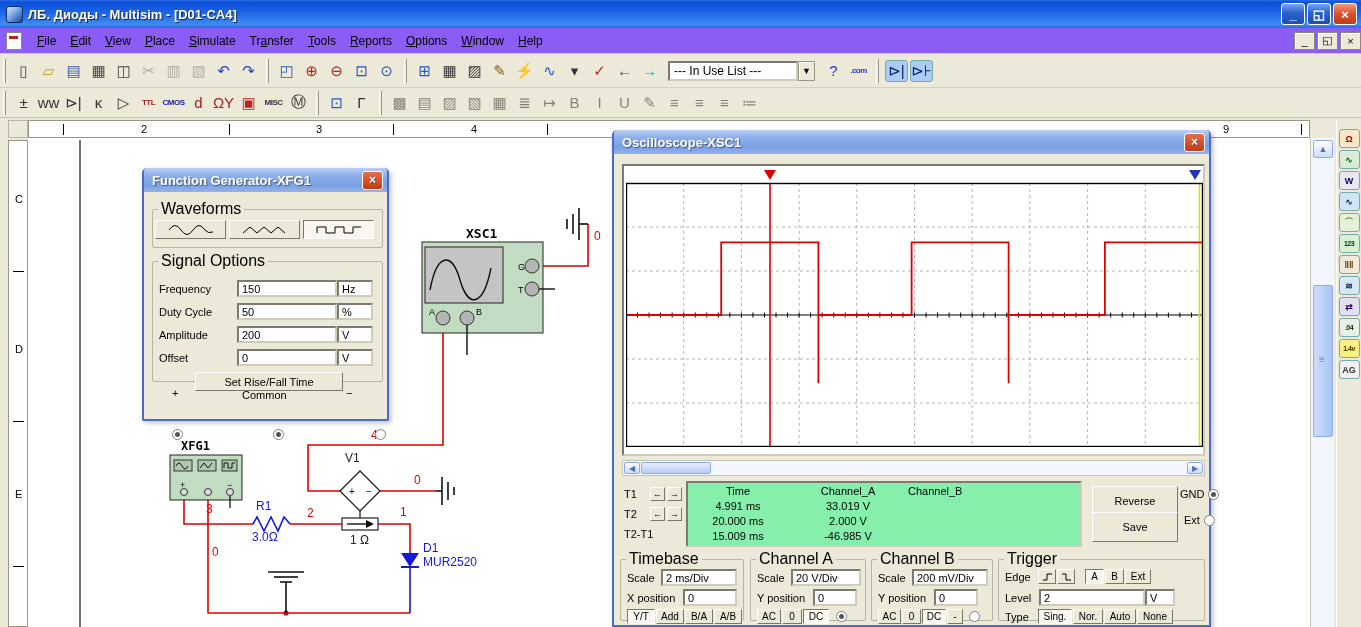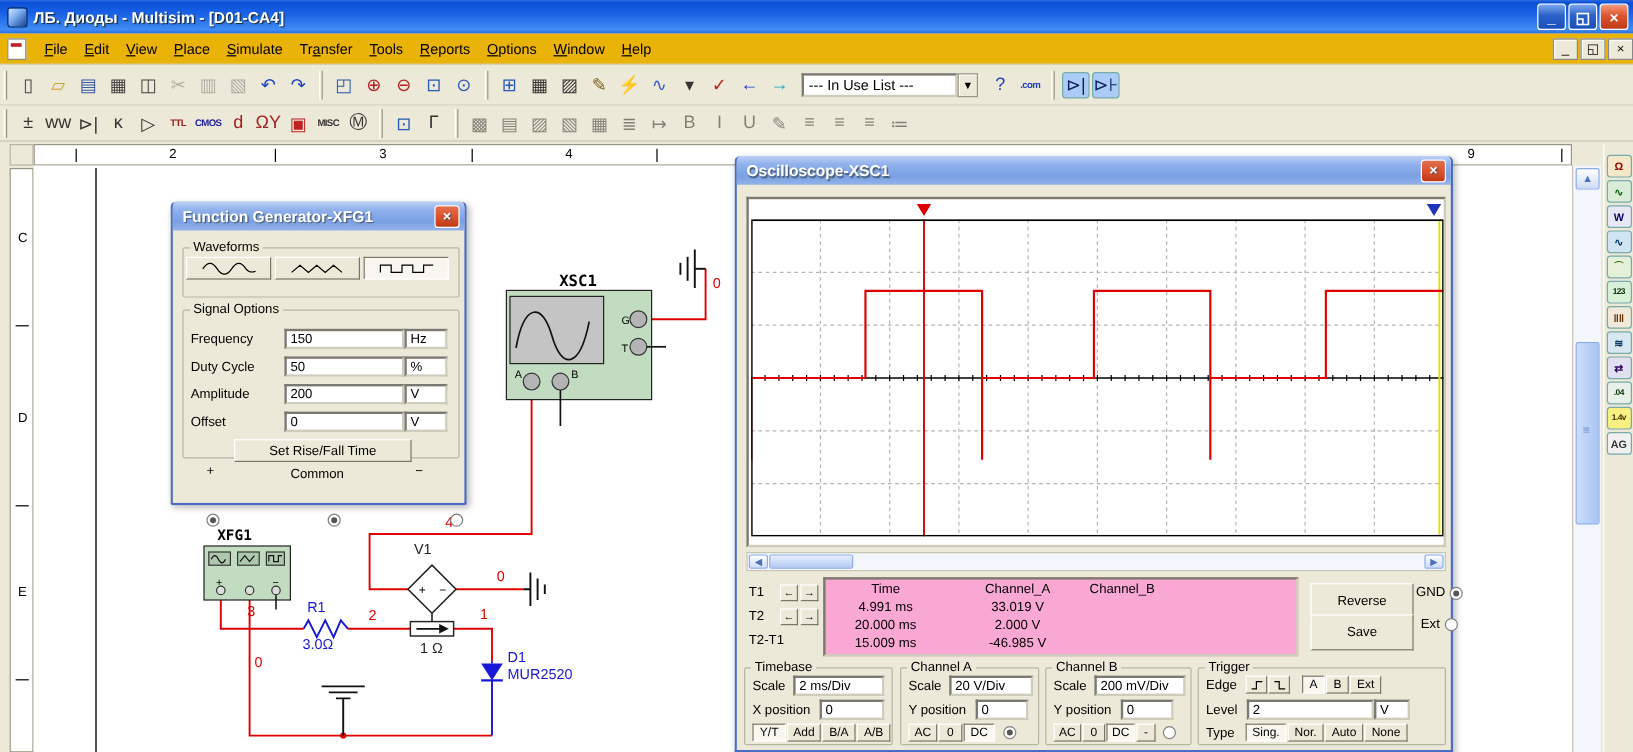--- a/index.html
+++ b/index.html
@@ -13,21 +13,21 @@
     display:flex; align-items:center; padding:0 4px; color:#fff; }
   .app-icon { width:17px; height:17px; margin:0 5px 0 2px; border-radius:3px;
     background:linear-gradient(135deg,#d8e8ff 0%,#7fb0f0 40%,#16408f 100%); border:1px solid #0a2d6b; }
   #titlebar .title { font-size:13px; font-weight:bold; text-shadow:1px 1px 1px #123; flex:1; }
   .cap-btn { width:24px; height:22px; margin-left:2px; border-radius:3px; color:#fff; font-size:13px; font-weight:bold;
     display:flex; align-items:center; justify-content:center; border:1px solid #fff;
     background:linear-gradient(180deg,#7aa4ef,#2a62c8 45%,#1b4fb8); }
   .cap-btn.close { background:linear-gradient(180deg,#f09a7c,#dd5530 45%,#c03a16); }
 
   
-  #menubar { position:absolute; left:0; top:28px; width:1361px; height:26px; background:#eab308;
+  #menubar { position:absolute; left:0; top:28px; width:1361px; height:26px; background:#8b5cf6;
     border-bottom:1px solid #d4d0bf; display:flex; align-items:center; font-size:12px; color:#000; }
   .doc-icon { width:16px; height:18px; background:#fff; border:1px solid #888; margin:0 8px 0 6px; position:relative; }
   .doc-icon::after { content:""; position:absolute; left:2px; top:3px; width:9px; height:3px; background:#c02020; }
   .menu-item { padding:4px 7px; cursor:default; }
   #menubar .child-ctl { margin-left:auto; display:flex; }
   .mini-cap { width:21px; height:18px; border:1px solid #888; background:#ECE9D8; margin-left:2px; font-size:11px;
     display:flex; align-items:center; justify-content:center; box-shadow:inset 1px 1px 0 #fff; }
 
   
   #toolbar1 { position:absolute; left:0; top:54px; width:1361px; height:34px; background:#ECE9D8;
@@ -78,21 +78,21 @@
     background:#ECE9D8; box-shadow:2px 2px 5px rgba(0,0,0,0.25); }
   .xp-title { height:24px; border-radius:4px 4px 0 0; display:flex; align-items:center; padding:0 4px 0 8px;
     background:linear-gradient(180deg,#bcd0f5 0%,#8fb0ec 30%,#7aa0e4 70%,#93b2ea 100%);
     color:#fff; font-weight:bold; font-size:13px; text-shadow:1px 1px 1px #456; }
   .xp-title .spacer { flex:1; }
   .x-close { width:21px; height:19px; border-radius:3px; border:1px solid #fff; color:#fff; font-weight:bold; font-size:12px;
     display:flex; align-items:center; justify-content:center;
     background:linear-gradient(180deg,#f0988078,#dd5530 45%,#c03a16); background-color:#d24b24; }
 
   fieldset { border:1px solid #b9b5a5; border-radius:2px; position:absolute; font-size:11px; }
-  legend { font-size:11px; padding:0 3px; margin-left:5px; color:#000; }
+  legend { font-size:16px; padding:0 3px; margin-left:5px; color:#000; }
   .field-in { background:#fff; border:2px inset #d0ccbc; font-size:11px; padding:1px 3px; height:17px; display:flex; align-items:center; }
   .unit-in { background:#fff; border:2px inset #d0ccbc; font-size:11px; padding:1px 3px; height:17px; display:flex; align-items:center; }
   .xbtn { border:1px solid; border-color:#fff #7a7768 #7a7768 #fff; background:#ECE9D8; font-size:10px;
     display:inline-flex; align-items:center; justify-content:center; height:15px; padding:0 3px; cursor:default; color:#000; }
   .xbtn.pressed { border-color:#7a7768 #fff #fff #7a7768; background:#f8f6ee; }
   .xbtn.big { height:19px; font-size:11px; }
   .radio { width:11px; height:11px; border-radius:50%; border:1px solid #808080; background:#fff; display:inline-block; position:relative; }
   .radio.on::after { content:""; position:absolute; left:2px; top:2px; width:5px; height:5px; border-radius:50%; background:#555; }
   .lab { font-size:11px; color:#000; }
 
@@ -107,21 +107,21 @@
   #plot-frame { position:absolute; left:8px; top:34px; width:583px; height:292px; border:2px inset #cfcbbb; background:#fff; }
   #scope-svg { position:absolute; left:2px; top:3px; }
   #plot-hscroll { position:absolute; left:8px; top:330px; width:583px; height:16px; background:#f3f6fd; border:1px solid #c8c4b4; }
   .hsb-btn { position:absolute; top:1px; width:16px; height:12px; background:linear-gradient(180deg,#fdfefe,#cfdcf8);
     border:1px solid #8cabe8; border-radius:2px; color:#4d6fc0; font-size:8px; display:flex; align-items:center; justify-content:center; }
   .hsb-thumb { position:absolute; left:18px; top:1px; width:70px; height:12px;
     background:linear-gradient(180deg,#e6eefc,#b5cbf4); border:1px solid #8cabe8; border-radius:2px; }
   #cursor-block { position:absolute; left:10px; top:354px; width:60px; font-size:11px; }
   #cursor-block .crow { display:flex; align-items:center; height:20px; }
   .mini-btn { width:15px; height:14px; font-size:9px; margin-left:2px; }
-  #readout { position:absolute; left:72px; top:351px; width:396px; height:66px; background:#f9a8d4; border:2px inset #d0ccbc;
+  #readout { position:absolute; left:72px; top:351px; width:396px; height:66px; background:#86efac; border:2px inset #d0ccbc;
     font-size:11px; display:grid; grid-template-columns:100px 120px 160px; grid-auto-rows:15px; justify-items:center; align-items:center; }
   #osc .side-btn { position:absolute; left:478px; width:86px; height:30px; }
   .gnd-row { position:absolute; display:flex; align-items:center; gap:4px; font-size:11px; }
 
   .ctl-row { position:absolute; left:6px; display:flex; align-items:center; }
   .tb-btnrow { display:flex; gap:1px;align-items:center; }
   .edge-svg { display:block; }
 </style>
 </head>
 <body>

